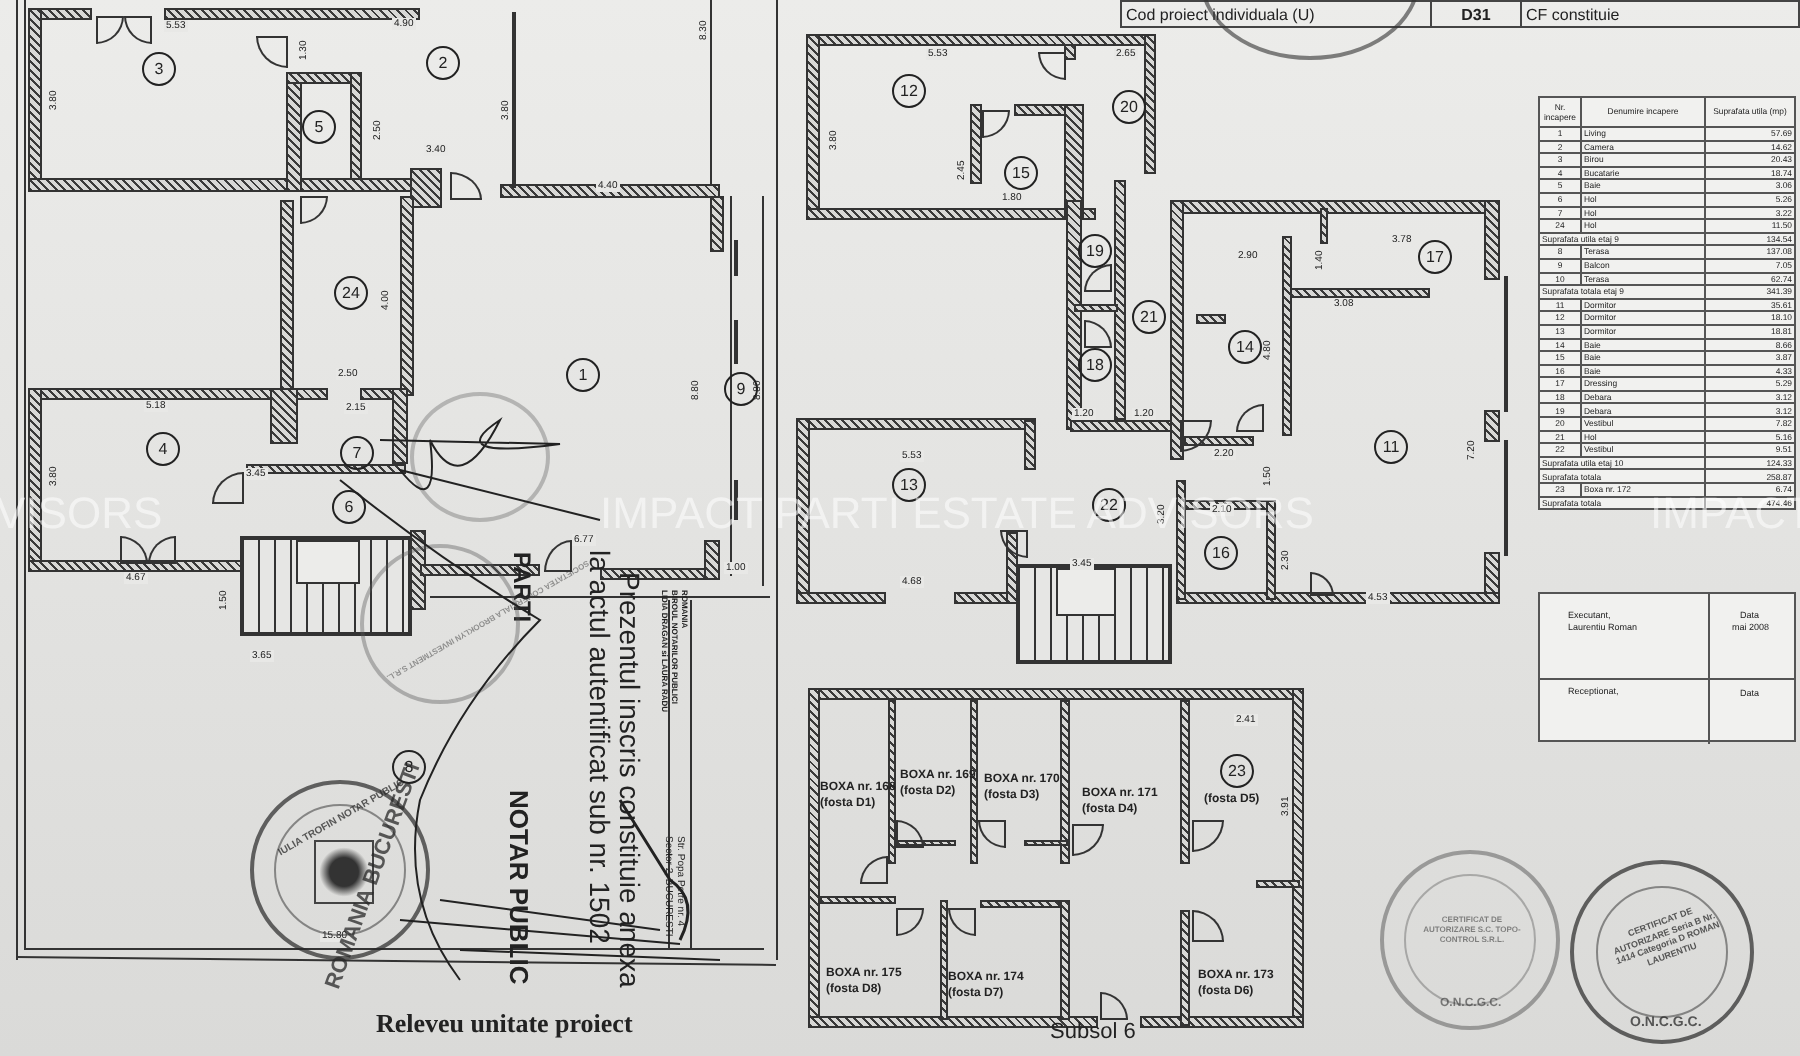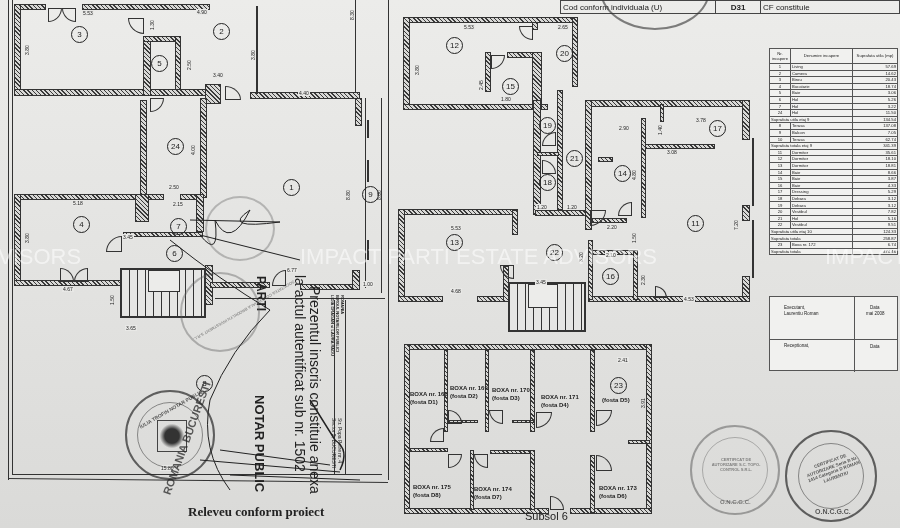--- a/index.html
+++ b/index.html
@@ -29,21 +29,21 @@
   .sig{position:absolute;}
 </style>
 </head>
 <body>
 
 <div class="sheet">
 
   <table class="header-table">
     <tbody>
         <tr>
-      <td style="width:150px;">Cod conform individuala (U)</td>
+      <td style="width:150px;">Cod proiect individuala (U)</td>
       <td style="width:40px;text-align:center;font-weight:bold;">D31</td>
       <td>CF constituie</td>
     </tr>
   </tbody>
     </table>
 
   <div>
 
     <div class="line" style="left:8px;top:0;width:1px;height:480px;"></div>
     <div class="line" style="left:12px;top:0;width:1px;height:475px;"></div>
@@ -442,21 +442,21 @@
   <div class="vtext" style="left:268px;top:276px;font-size:12px;font-weight:bold;">PARTI</div>
   <div class="vtext" style="left:345px;top:295px;font-size:4px;font-weight:bold;line-height:5px;">
     <div>ROMANIA</div>
     <div>BIROUL NOTARILOR PUBLICI</div>
     <div>LIDIA DRAGAN si LAURA RADU</div>
   </div>
   <div class="vtext" style="left:343px;top:418px;font-size:5px;line-height:6px;">
     <div>Str. Popa Petre nr. 4</div>
     <div>Sector 2, BUCURESTI</div>
   </div>
-  <div class="abs" style="left:188px;top:504px;font-family:'Liberation Serif',serif;font-weight:bold;font-size:13px;">Releveu conform proiect</div>
+  <div class="abs" style="left:188px;top:504px;font-family:'Liberation Serif',serif;font-weight:bold;font-size:13px;">Releveu unitate proiect</div>
 
   <div class="stamp" style="left:125px;top:390px;width:90px;height:90px;border-color:rgba(40,40,40,0.7);">
     <div class="stamp" style="left:10px;top:10px;width:66px;height:66px;border-width:1px;"></div>
     <div class="abs" style="left:30px;top:28px;width:28px;height:30px;border:1px solid #444;background:radial-gradient(circle,#333 0 35%,transparent 60%);"></div>
     <div class="stamp-text" style="left:8px;top:14px;font-size:5px;transform:rotate(-30deg);">IULIA TROFIN  NOTAR PUBLIC</div>
     <div class="stamp-text" style="left:0;top:40px;font-size:11px;transform:rotate(-70deg);">ROMANIA  BUCURESTI</div>
   </div>
   <div class="stamp" style="left:180px;top:272px;width:80px;height:80px;border-color:rgba(90,90,90,0.4);">
     <div class="stamp-text" style="left:4px;top:34px;font-size:4px;transform:rotate(150deg);color:rgba(60,60,60,0.5);">SOCIETATEA COMERCIALA BROOKLYN INVESTMENT S.R.L.</div>
   </div>

